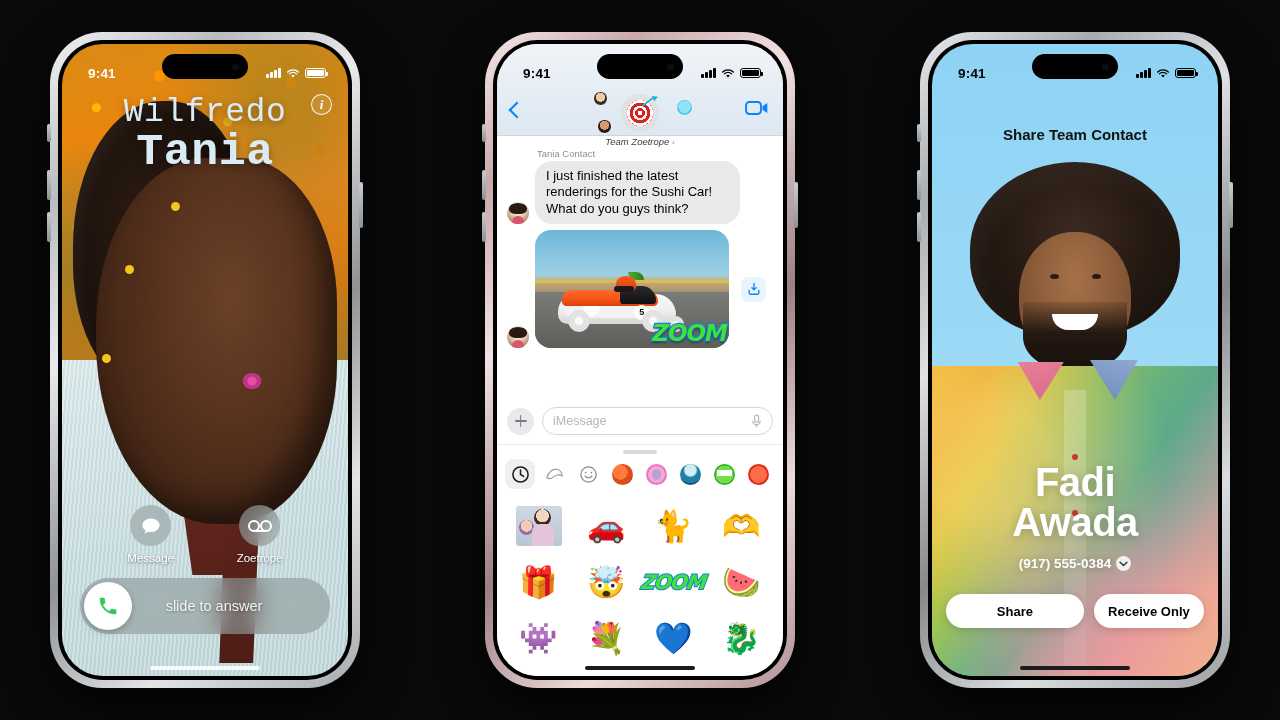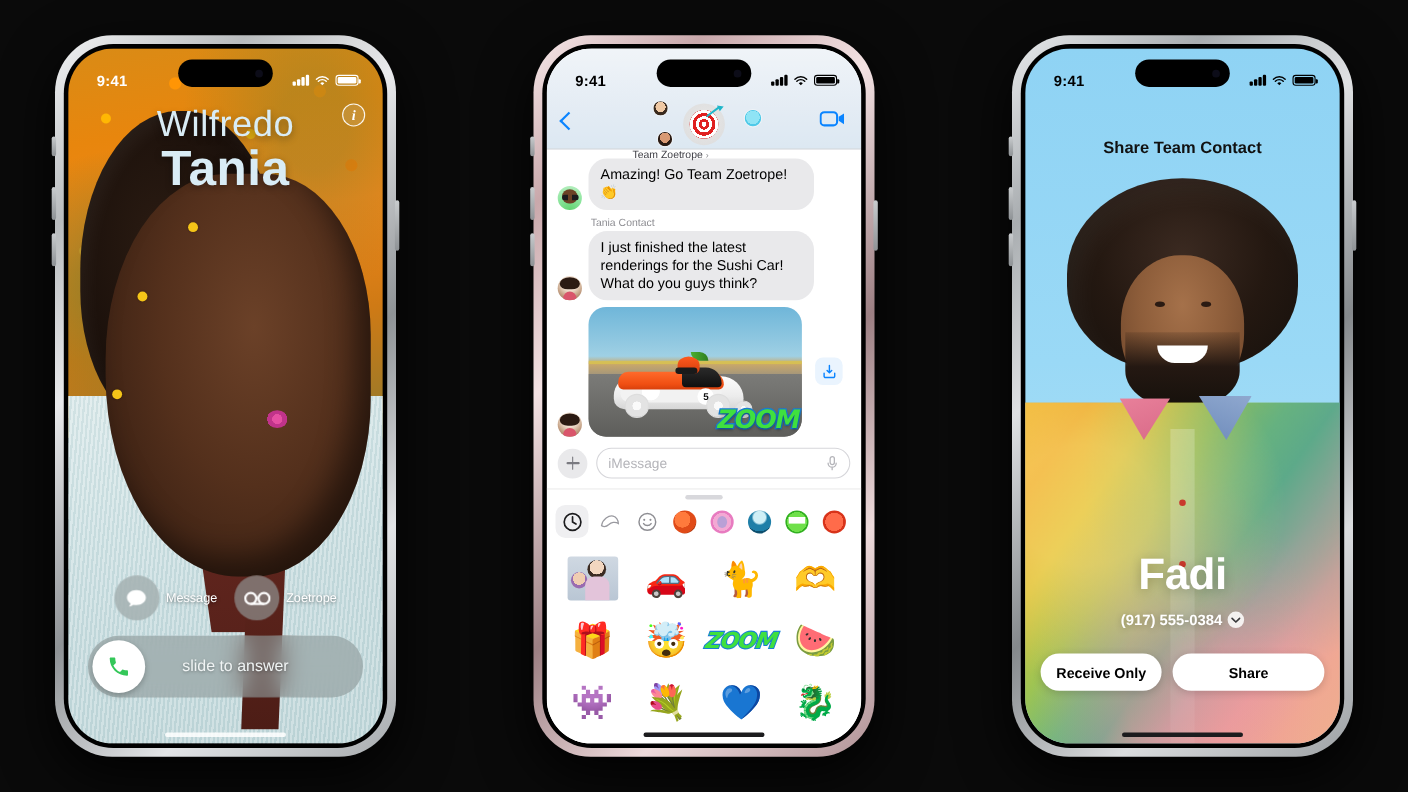--- a/index.html
+++ b/index.html
@@ -149,40 +149,40 @@
            box-shadow:0 0 2px rgba(0,0,0,.3);}
   .petal.p1{ left:38%; top:25%; } .petal.p2{ left:22%; top:35%; } .petal.p3{ left:14%; top:49%; }
   .lip-flower {
     position:absolute; left:63%; top:52%; width:20px; height:16px;
     background: radial-gradient(circle at 50% 50%, #e54fa3 0 35%, #c0338a 36% 70%, rgba(192,51,138,0) 71%);
     border-radius:50%;
   }
   .caller-name {
     position:absolute; left:0; right:0; top: 52px; z-index: 20;
     text-align:center;
-    font-family:Liberation Sans, sans-serif;
+    font-family:Liberation Mono, monospace;
     color:#d9ecf5;
     text-shadow: 0 2px 7px rgba(0,0,0,.35);
   }
   .caller-name .first { display:block; font-size:33px; line-height:1.02; letter-spacing:.5px; }
   .caller-name .last  { display:block; font-size:45px; line-height:1.02; font-weight:bold; letter-spacing:.5px; }
   .info-btn {
     position:absolute; right:16px; top:50px; z-index:30;
     width:21px;height:21px;border-radius:50%;
     border:1.6px solid rgba(255,255,255,.92);
     color:#fff; font-size:13px; font-weight:bold; font-style:italic;
     display:flex;align-items:center;justify-content:center;
     font-family:"Liberation Serif", serif;
     background: rgba(255,255,255,.10);
   }
   .call-actions {
     position:absolute; left:0; right:0; bottom:112px; z-index:25;
     display:flex; justify-content:space-around; padding: 0 34px;
   }
-  .call-action { display:flex; flex-direction:row; align-items:center; gap:6px; }
+  .call-action { display:flex; flex-direction:column; align-items:center; gap:6px; }
   .ca-circle {
     width:41px;height:41px;border-radius:50%;
     background: rgba(150,160,160,.62);
     backdrop-filter: blur(10px);
     display:flex;align-items:center;justify-content:center;
   }
   .ca-label { font-size:11.5px; color:#fff; text-shadow:0 1px 3px rgba(0,0,0,.5); }
   .slider {
     position:absolute; left:18px; right:18px; bottom:42px; z-index:25;
     height:56px; border-radius:30px;
@@ -204,21 +204,21 @@
   #phone-messages { left: 485px; top: 32px; width: 310px; height: 656px; }
   .msg-screen { position:absolute; inset:0; background:#fff; display:flex; flex-direction:column; }
   .msg-header {
     position:relative; padding-top: 44px; height: 92px; flex: none;
     background: linear-gradient(180deg,#f0f4f8 0%,#e4ecf4 60%,#dce8f2 100%);
     border-bottom: .5px solid rgba(0,0,0,.13);
   }
   .back-chev { position:absolute; left:14px; top:60px; width:12px; height:12px;
     border-left:2.6px solid #0a84ff; border-bottom:2.6px solid #0a84ff; transform: rotate(45deg); }
   .video-btn { position:absolute; right:14px; top:56px; }
-  .grp-wrap { position:absolute; left:50%; top:50px; transform:translateX(-50%); width:130px; }
+  .grp-wrap { position:absolute; left:50%; top:50px; transform:translateX(-50%); text-align:center; width:130px;font-style:italic; }
   .grp-avatars { position:relative; height:40px; }
   .grp-main {
     position:absolute; left:50%; top:0; transform:translateX(-50%);
     width:38px;height:38px;border-radius:50%;
     background: radial-gradient(circle at 50% 45%, #e8e8e8 0%, #dcdcdc 100%);
     display:flex;align-items:center;justify-content:center;
   }
   .target { position:relative; width:26px; height:26px; border-radius:50%;
     background: radial-gradient(circle, #fff 0 12%, #e02020 12% 26%, #fff 26% 40%, #e02020 40% 56%, #fff 56% 70%, #e02020 70% 100%); }
   .dart { position:absolute; right:-6px; top:-5px; width:18px; height:14px; }
@@ -552,24 +552,20 @@
             <div class="video-btn">
               <svg width="24" height="16" viewBox="0 0 24 16">
                 <rect x="1" y="2" width="15" height="12" rx="3.4" fill="none" stroke="#0a84ff" stroke-width="1.9"></rect>
                 <path d="M17.5 6.2 22.3 3.1v9.8l-4.8-3.1z" fill="#0a84ff"></path>
               </svg>
             </div>
           </div>
 
           <div class="msg-list">
 
-            <div class="msg-row">
-              <div class="msg-avatar av-memoji"></div>
-              <div class="bubble">Amazing! Go Team Zoetrope! 👏</div>
-            </div>
 
             <div class="sender-name">Tania Contact</div>
 
             <div class="msg-row">
               <div class="msg-avatar av-photo"></div>
               <div class="bubble">I just finished the latest renderings for the Sushi Car! What do you guys think?</div>
             </div>
 
             <div class="msg-row">
               <div class="msg-avatar av-photo"></div>
@@ -724,34 +720,35 @@
             <div class="nd-shirt"></div>
             <div class="nd-collar-l"></div>
             <div class="nd-collar-r"></div>
             <div class="nd-placket"></div>
             <div class="nd-button" style="top:300px"></div>
             <div class="nd-button" style="top:356px"></div>
           </div>
 
           <div class="nd-name">
             <span>Fadi</span>
+            <span>Awada</span>
           </div>
 
           <div class="nd-phone">
             <span>(917) 555-0384</span>
             <span class="nd-chev">
               <svg width="9" height="6" viewBox="0 0 10 7">
                 <path d="M1 1.4 5 5.2 9 1.4" stroke="#3a3a3c" stroke-width="1.8" fill="none" stroke-linecap="round" stroke-linejoin="round"></path>
               </svg>
             </span>
           </div>
 
           <div class="nd-buttons">
+            <div class="nd-btn wide">Share</div>
             <div class="nd-btn">Receive Only</div>
-            <div class="nd-btn wide">Share</div>
           </div>
 
         </div>
         <div class="home-ind" style="background:#1c1c1e"></div>
       </div>
     </div>
   </div>
 
 </div>
 

